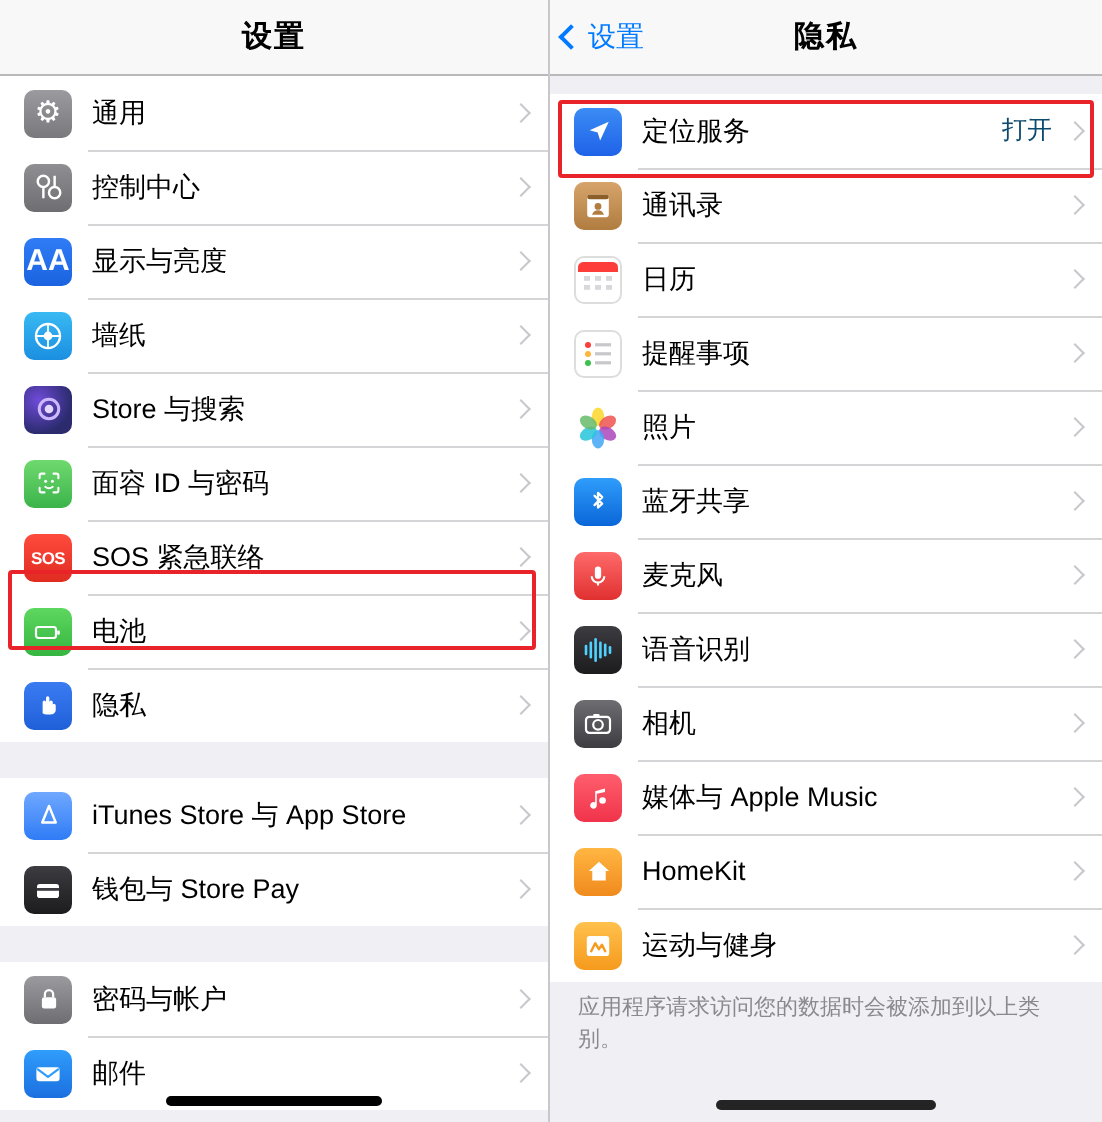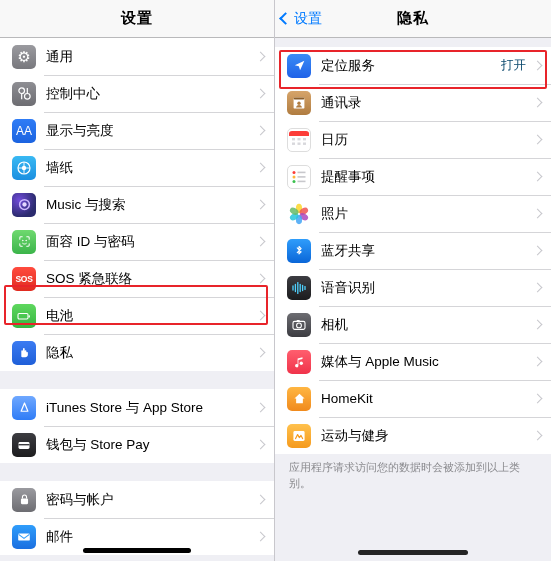--- a/index.html
+++ b/index.html
@@ -151,21 +151,21 @@
     width: 108px; height: 5px;
     border-radius: 3px;
     background: #000;
   }
   .home-indicator.gray { background: #000; opacity: .85; }
 
   
   .ic-gear { background: linear-gradient(#9a9a9f,#78787d); }
   .ic-gear .glyph { font-size: 15px; line-height: 1; }
   .ic-control { background: linear-gradient(#8e8e93,#6d6d72); }
-  .ic-display { background: linear-gradient(#2f7cf6,#1b63e0); font-weight: normal; font-size: 12px; }
+  .ic-display { background: linear-gradient(#2f7cf6,#1b63e0); font-weight: bold; font-size: 15px; }
   .ic-wall { background: linear-gradient(#39b9f3,#1b8fe0); }
   .ic-siri { background: radial-gradient(circle at 30% 30%, #6f4bd8, #2b2b6e 70%); }
   .ic-face { background: linear-gradient(#6fd96f,#3bb44a); }
   .ic-sos { background: linear-gradient(#ff4b3e,#e02b20); font-size: 8.5px; font-weight: bold; letter-spacing: -0.3px; }
   .ic-battery { background: linear-gradient(#5ed75e,#35b541); }
   .ic-privacy { background: linear-gradient(#3b7bf2,#1f5fd8); }
   .ic-itunes { background: linear-gradient(#6fa8ff,#2f7cf6); }
   .ic-wallet { background: linear-gradient(#3c3c41,#1c1c1e); }
   .ic-passwords { background: linear-gradient(#9a9a9f,#6d6d72); }
   .ic-mail { background: linear-gradient(#2f9dfb,#1b6fe0); }
@@ -240,21 +240,21 @@
         <span class="disclosure"></span>
       </div>
 
       <div class="row">
         <span class="icon ic-siri">
           <svg width="15" height="15" viewBox="0 0 16 16">
               <circle cx="8" cy="8" r="5.2" fill="none" stroke="#cdb8ff" stroke-width="1.6"></circle>
               <circle cx="8" cy="8" r="2.3" fill="#e4d8ff"></circle>
             </svg>
         </span>
-        <span class="label">Music 与搜索</span>
+        <span class="label">Store 与搜索</span>
         <span class="disclosure"></span>
       </div>
 
       <div class="row">
         <span class="icon ic-face">
           <svg width="15" height="15" viewBox="0 0 16 16">
               <path d="M3 5.5V4a1 1 0 011-1h1.6M10.4 3H12a1 1 0 011 1v1.5M13 10.5V12a1 1 0 01-1 1h-1.6M5.6 13H4a1 1 0 01-1-1v-1.5" fill="none" stroke="#fff" stroke-width="1.1" stroke-linecap="round"></path>
               <circle cx="6.2" cy="7" r="0.8" fill="#fff"></circle>
               <circle cx="9.8" cy="7" r="0.8" fill="#fff"></circle>
               <path d="M6 10c1.2 1 2.8 1 4 0" fill="none" stroke="#fff" stroke-width="1" stroke-linecap="round"></path>
@@ -441,20 +441,31 @@
       <div class="row">
         <span class="icon ic-bluetooth">
           <svg width="14" height="14" viewBox="0 0 16 16">
               <path d="M6 4.4 L10.4 9 L8 11.2 V2.8 L10.4 5.2 L6 9.8" fill="none" stroke="#fff" stroke-width="1.3" stroke-linejoin="round" stroke-linecap="round"></path>
             </svg>
         </span>
         <span class="label">蓝牙共享</span>
         <span class="disclosure"></span>
       </div>
 
+      <div class="row">
+        <span class="icon ic-mic">
+          <svg width="14" height="14" viewBox="0 0 16 16">
+              <rect x="6.2" y="2.6" width="3.6" height="7" rx="1.8" fill="#fff"></rect>
+              <path d="M4.4 8.2a3.6 3.6 0 007.2 0" fill="none" stroke="#fff" stroke-width="1.2"></path>
+              <line x1="8" y1="11.6" x2="8" y2="13.4" stroke="#fff" stroke-width="1.2"></line>
+            </svg>
+        </span>
+        <span class="label">麦克风</span>
+        <span class="disclosure"></span>
+      </div>
 
       <div class="row">
         <span class="icon ic-speech">
           <svg width="18" height="18" viewBox="0 0 18 18">
               <g stroke="#4fd2ff" stroke-width="1.3" stroke-linecap="round">
             <line x1="3" y1="7" x2="3" y2="11"></line>
                 <line x1="5.4" y1="5.4" x2="5.4" y2="12.6"></line>
                 <line x1="7.8" y1="3.6" x2="7.8" y2="14.4"></line>
                 <line x1="10.2" y1="5.4" x2="10.2" y2="12.6"></line>
                 <line x1="12.6" y1="6.4" x2="12.6" y2="11.6"></line>

